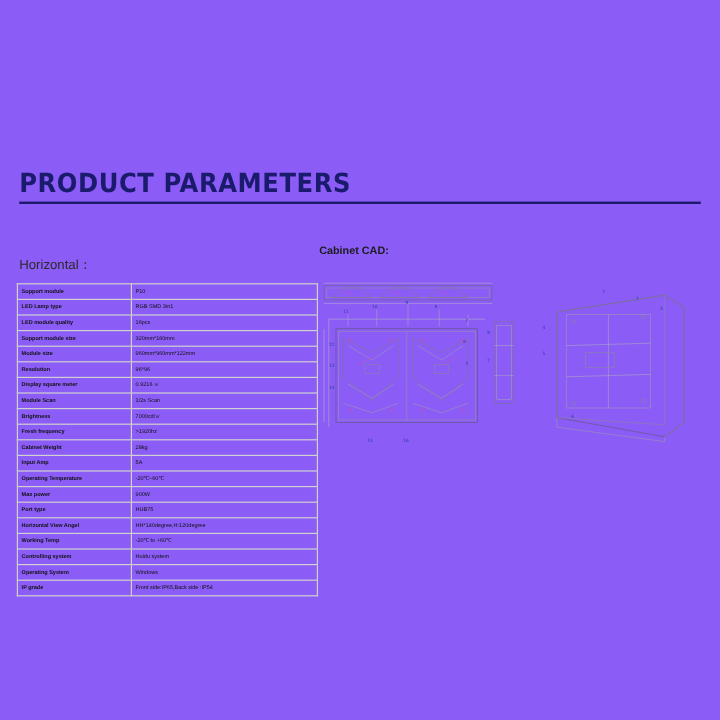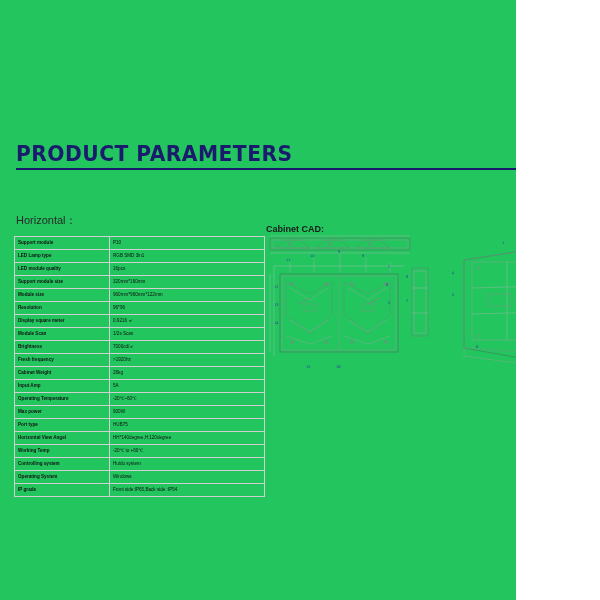--- a/index.html
+++ b/index.html
@@ -2,23 +2,23 @@
 <html><head>
 <meta charset="utf-8">
 <style>
   html, body {
     margin: 0;
     padding: 0;
     background: #ffffff;
   }
   .page {
     position: relative;
-    width: 516px;
+    width: 600px;
     height: 600px;
-    background: #22c55e;
+    background: #8b5cf6;
     font-family: "Liberation Sans", sans-serif;
     overflow: hidden;
   }
   .title {
     position: absolute;
     left: 16px;
     top: 141px;
     font-size: 22px;
     font-weight: bold;
     letter-spacing: 0.5px;
@@ -38,21 +38,21 @@
   .param-label {
     position: absolute;
     left: 16px;
     top: 213px;
     font-size: 11px;
     color: #2a2a2a;
   }
   .cad-label {
     position: absolute;
     left: 266px;
-    top: 224px;
+    top: 204px;
     font-size: 9px;
     font-weight: bold;
     color: #1b1b1b;
   }
   
   .spec-table {
     position: absolute;
     left: 14px;
     top: 236px;
     width: 236px;

